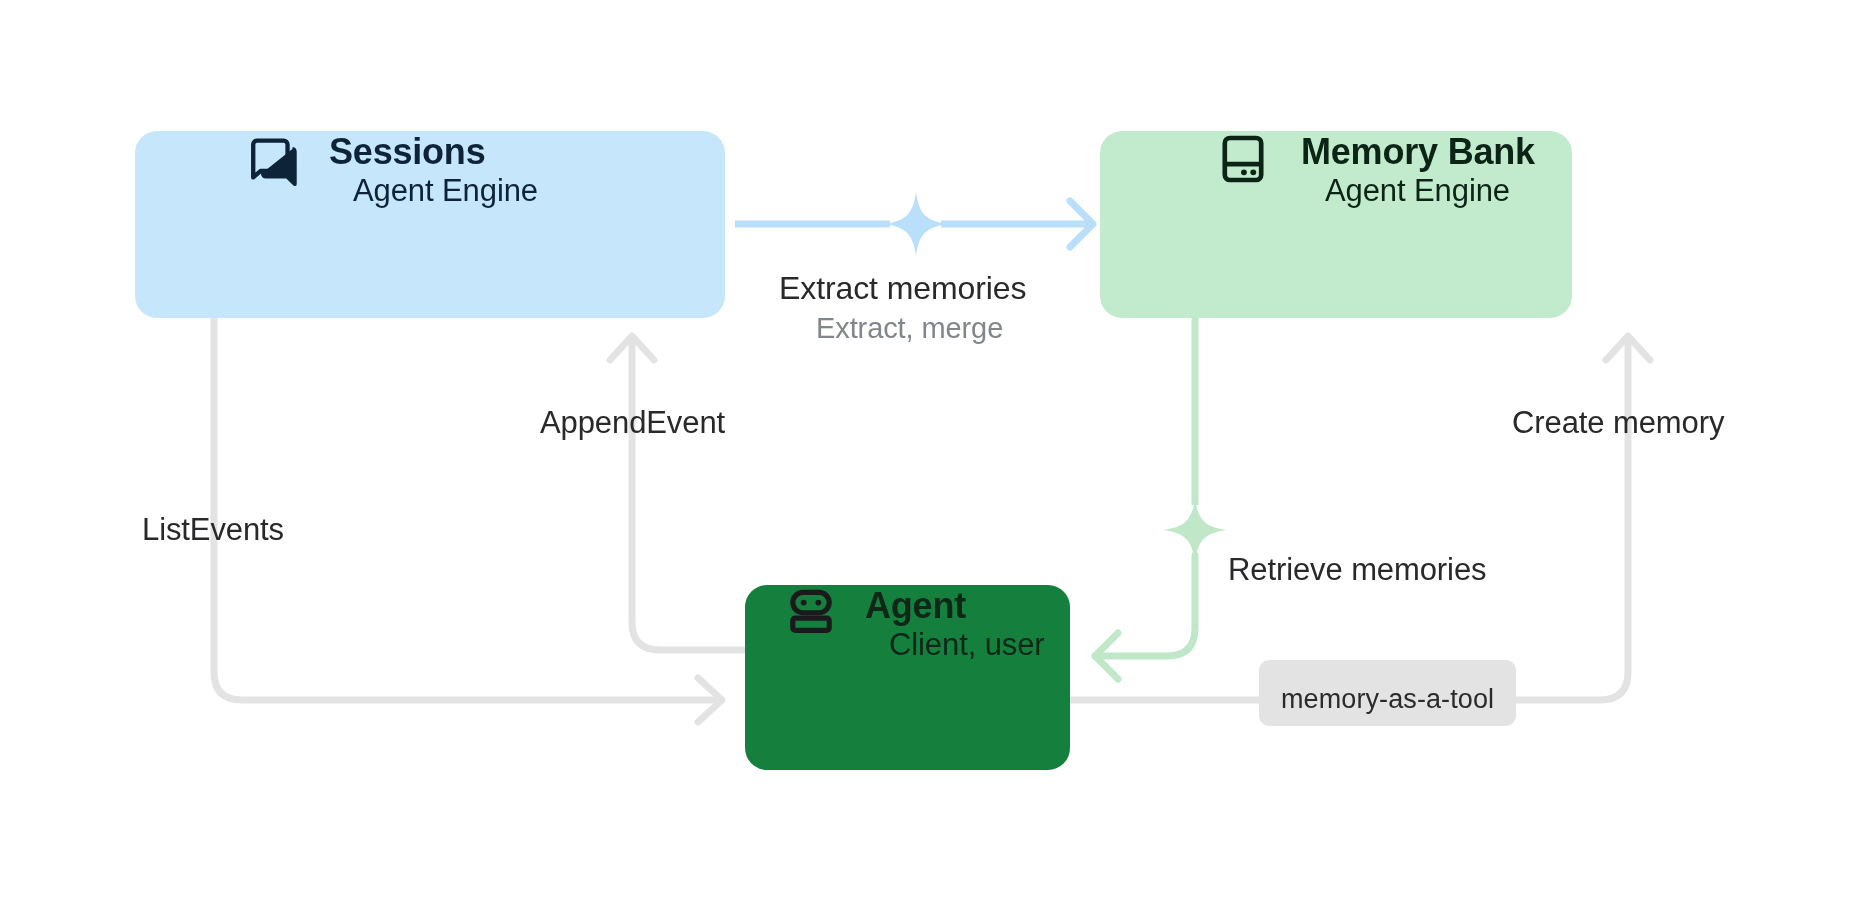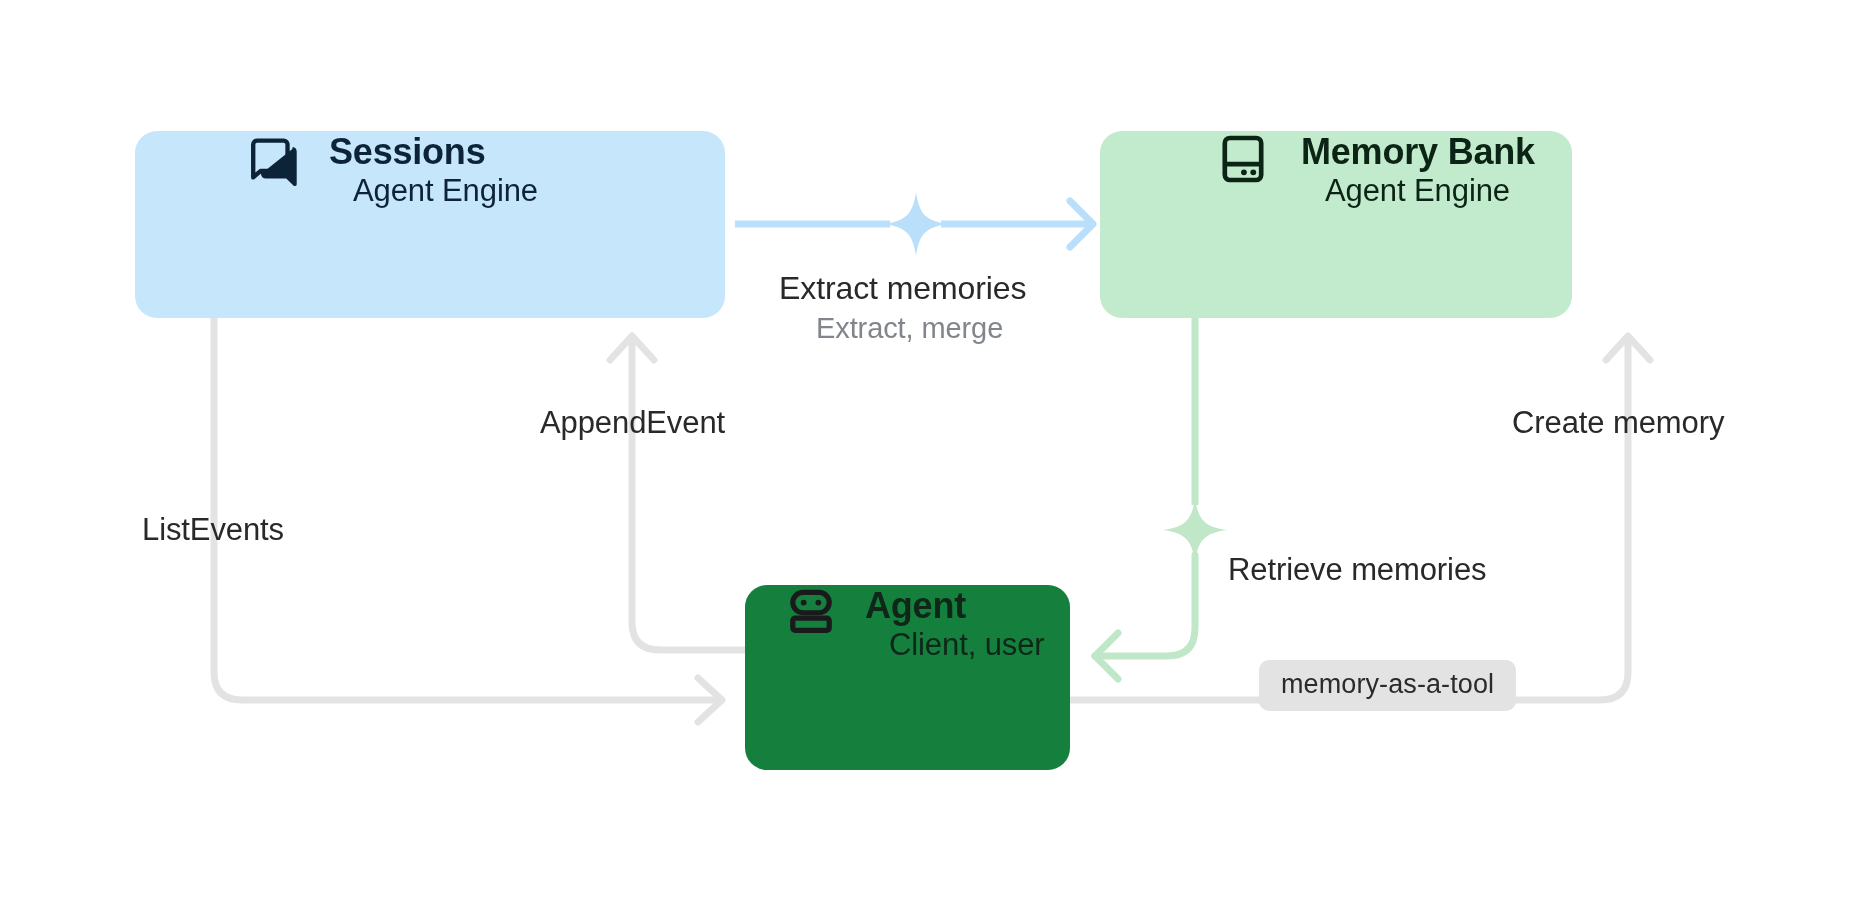--- a/index.html
+++ b/index.html
@@ -101,21 +101,21 @@
   #lbl-generate        { left: 779px; top: 270px; font-size: 32px; }
   #lbl-generate-sub    { left: 816px; top: 312px; }
   #lbl-appendevent     { left: 540px; top: 405px; }
   #lbl-listevents      { left: 142px; top: 512px; }
   #lbl-creatememory    { left: 1512px; top: 405px; }
   #lbl-retrieve        { left: 1228px; top: 512px; margin-top: 40px; }
 
   #badge-tool {
     position: absolute;
     left: 1259px; top: 660px;
-    padding: 9px 22px 11px 22px;
+    padding: 24px 22px 11px 22px;
     background: #e3e3e3;
     border-radius: 10px;
     color: #2b2b2d;
     font-size: 27px;
     letter-spacing: 0.1px;
     white-space: nowrap;
   }
 </style>
 </head>
 <body>

